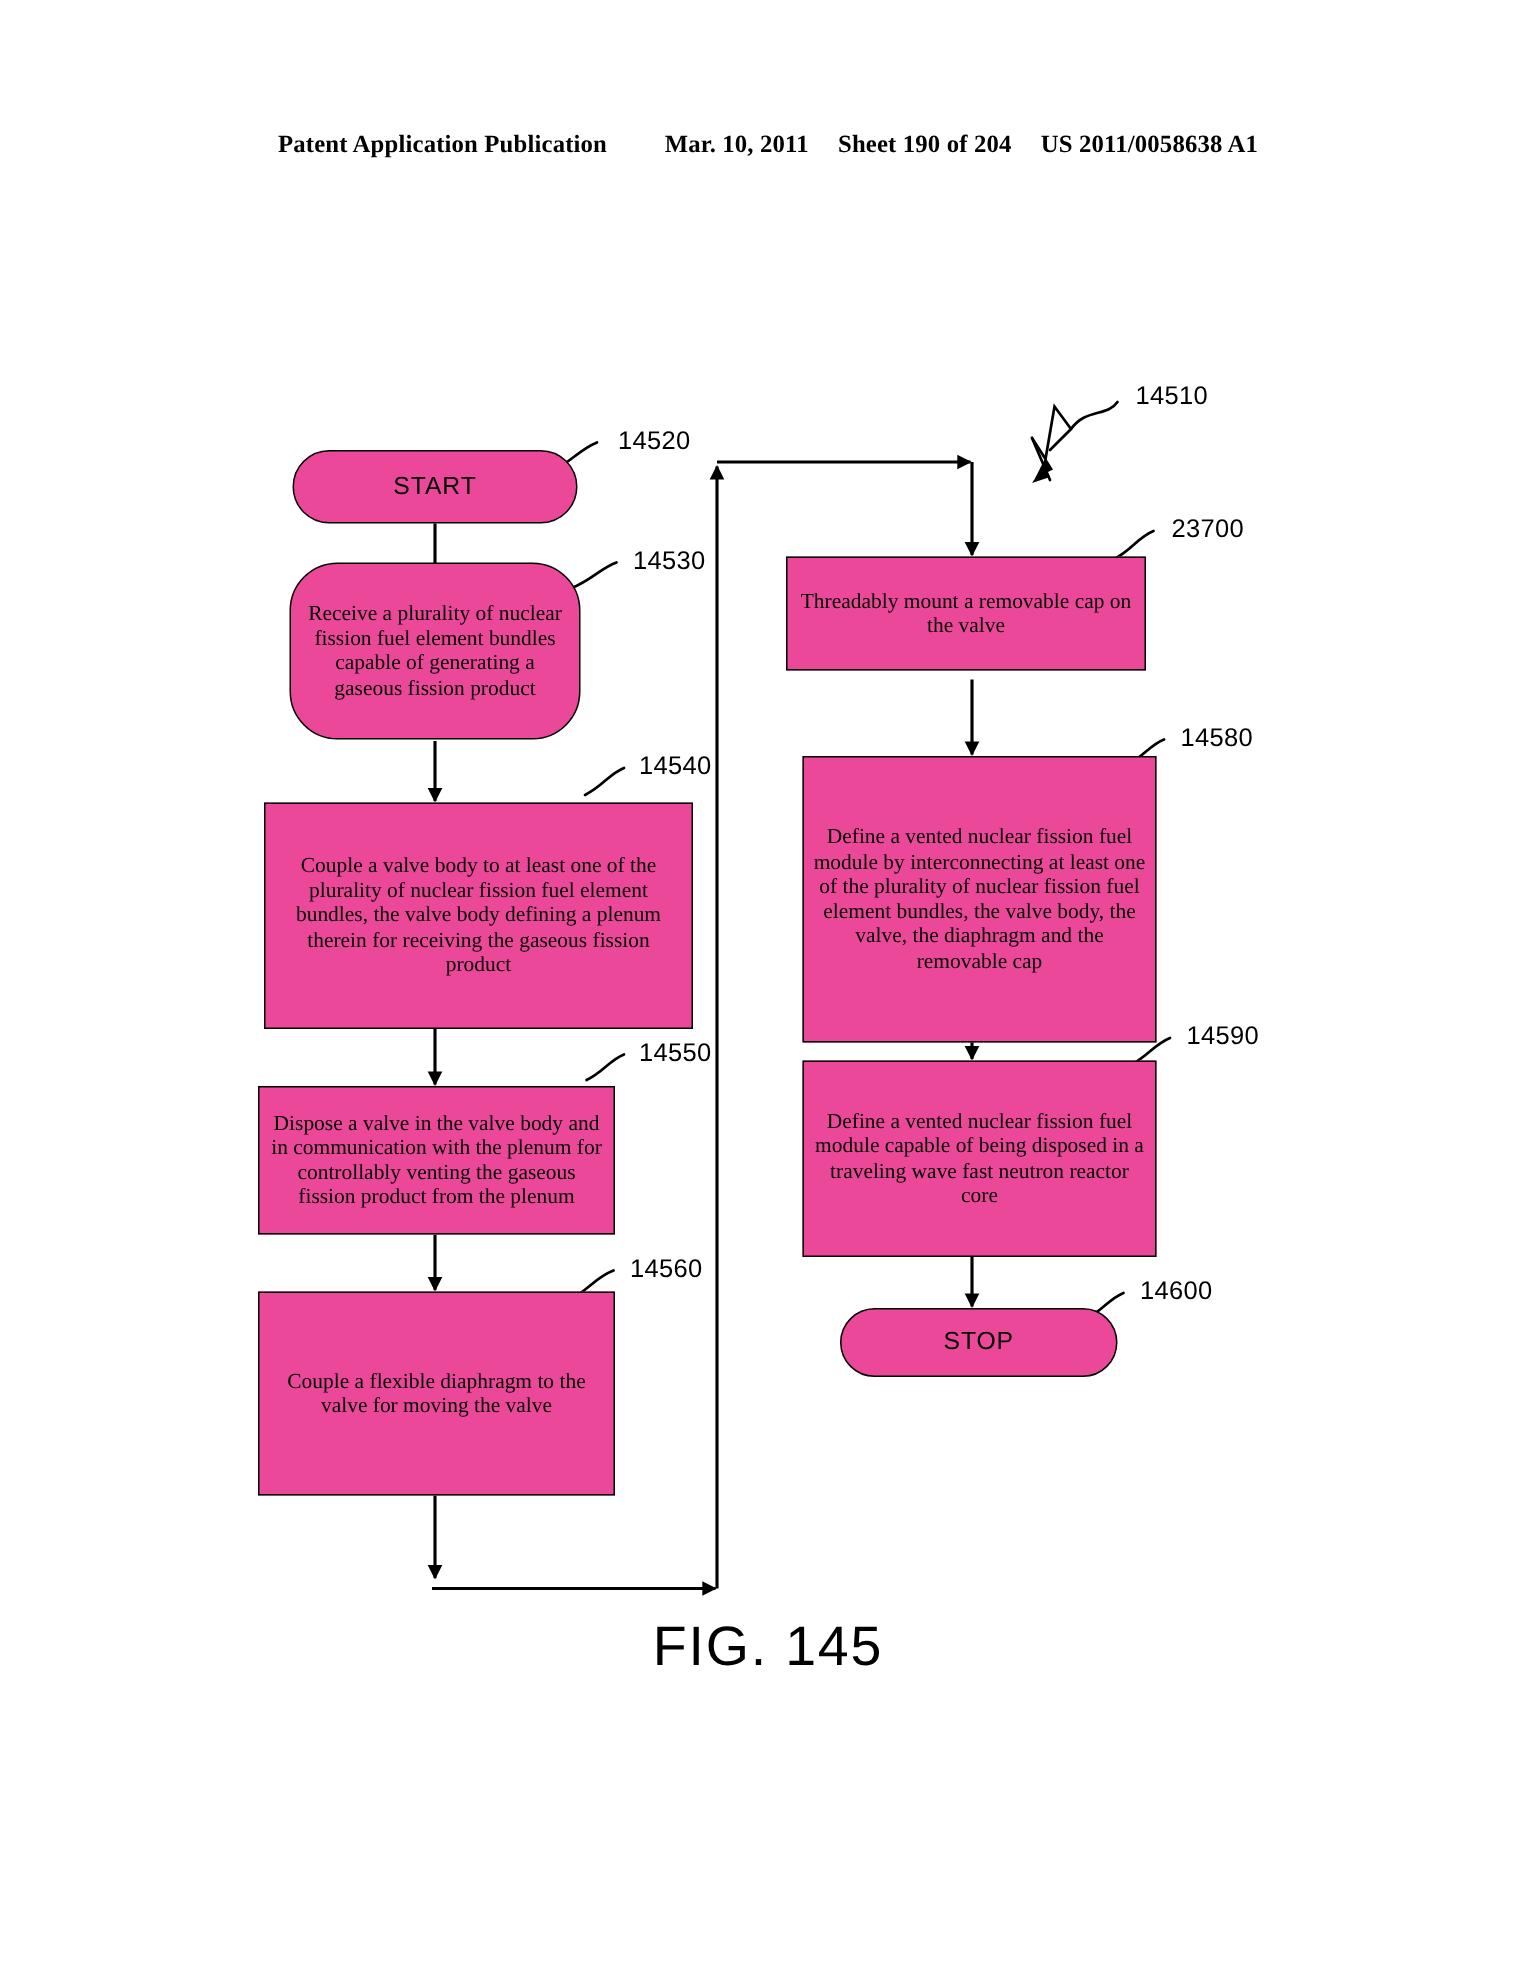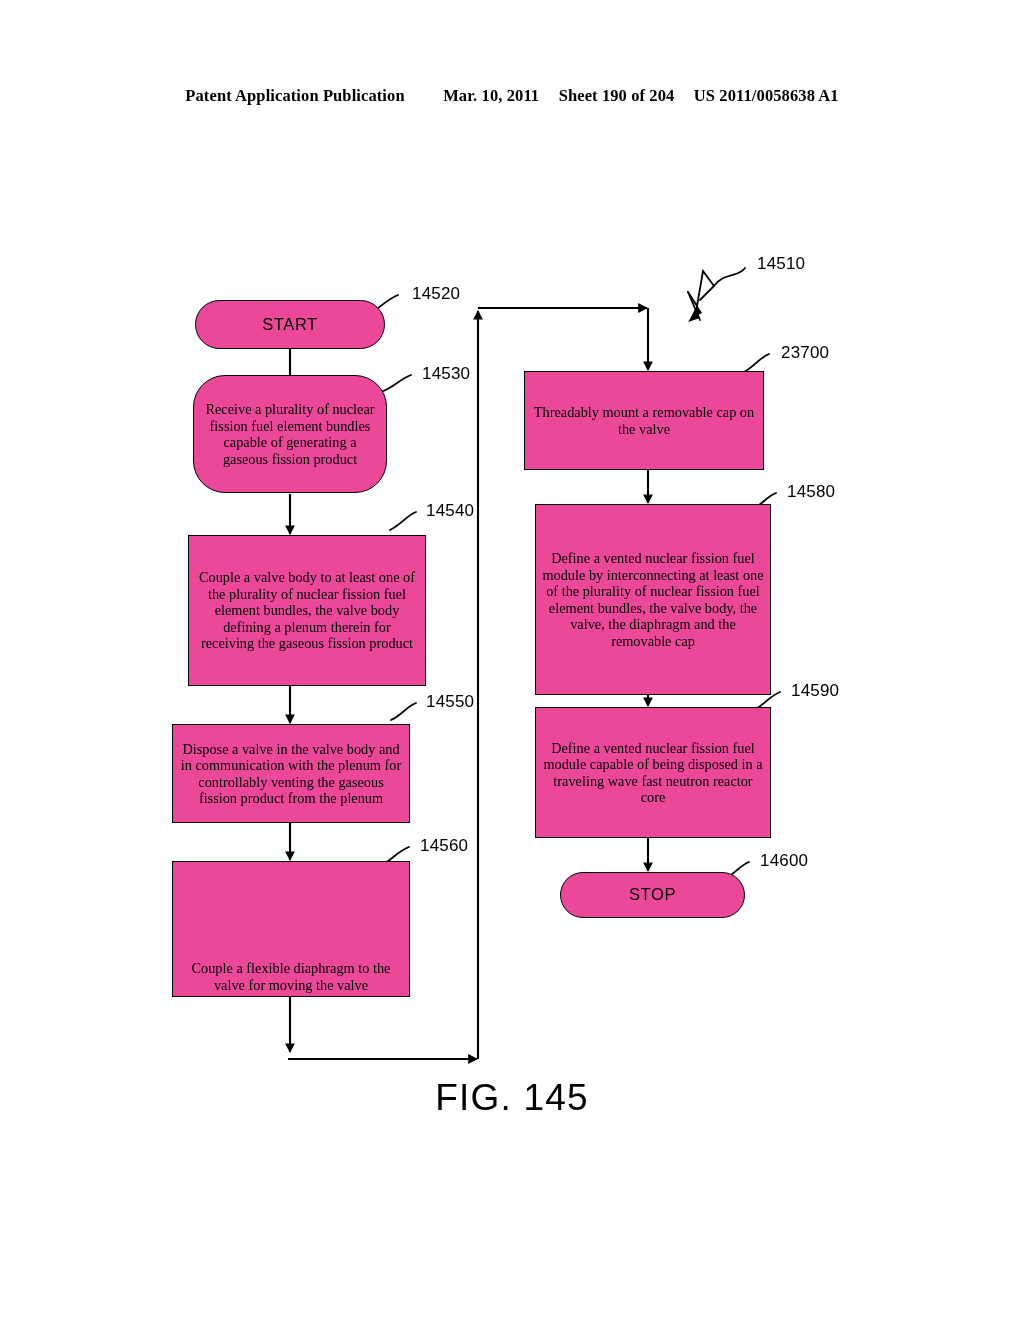--- a/index.html
+++ b/index.html
@@ -173,33 +173,33 @@
   </svg>
 
   <div class="node terminal" style="left:195px; top:300px; width:190px; height:49px;">
     <span class="txt">START</span>
   </div>
 
   <div class="node" style="left:193px; top:375px; width:194px; height:118px;border-radius:32px;">
     <span class="txt">Receive a plurality of nuclear fission fuel element bundles capable of generating a gaseous fission product</span>
   </div>
 
-  <div class="node" style="left:188px; top:535px; width:238px; height:151px;">
+  <div class="node" style="left:176px; top:535px; width:286px; height:151px;">
     <span class="txt">Couple a valve body to at least one of the plurality of nuclear fission fuel element bundles, the valve body defining a plenum therein for receiving the gaseous fission product</span>
   </div>
 
   <div class="node" style="left:172px; top:724px; width:238px; height:99px;">
     <span class="txt">Dispose a valve in the valve body and in communication with the plenum for controllably venting the gaseous fission product from the plenum</span>
   </div>
 
-  <div class="node" style="left:172px; top:861px; width:238px; height:136px;align-items:flex-end;">
+  <div class="node" style="left:172px; top:861px; width:238px; height:136px;">
     <span class="txt">Couple a flexible diaphragm to the valve for moving the valve</span>
   </div>
 
-  <div class="node" style="left:524px; top:371px; width:240px; height:99px;justify-content:flex-end;">
+  <div class="node" style="left:524px; top:371px; width:240px; height:76px;justify-content:flex-end;">
     <span class="txt">Threadably mount a removable cap on the valve</span>
   </div>
 
   <div class="node" style="left:535px; top:504px; width:236px; height:191px;">
     <span class="txt">Define a vented nuclear fission fuel module by interconnecting at least one of the plurality of nuclear fission fuel element bundles, the valve body, the valve, the diaphragm and the removable cap</span>
   </div>
 
   <div class="node" style="left:535px; top:707px; width:236px; height:131px;">
     <span class="txt">Define a vented nuclear fission fuel module capable of being disposed in a traveling wave fast neutron reactor core</span>
   </div>

